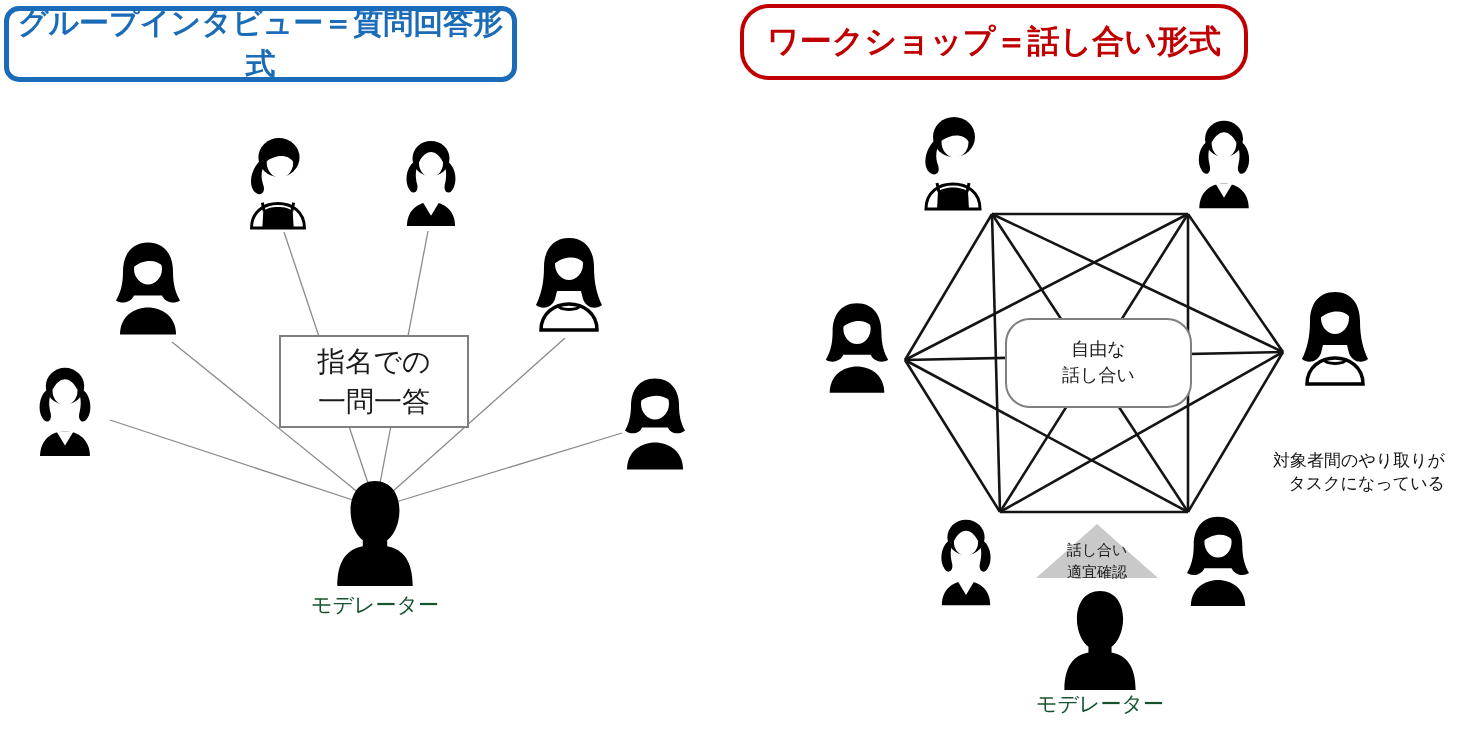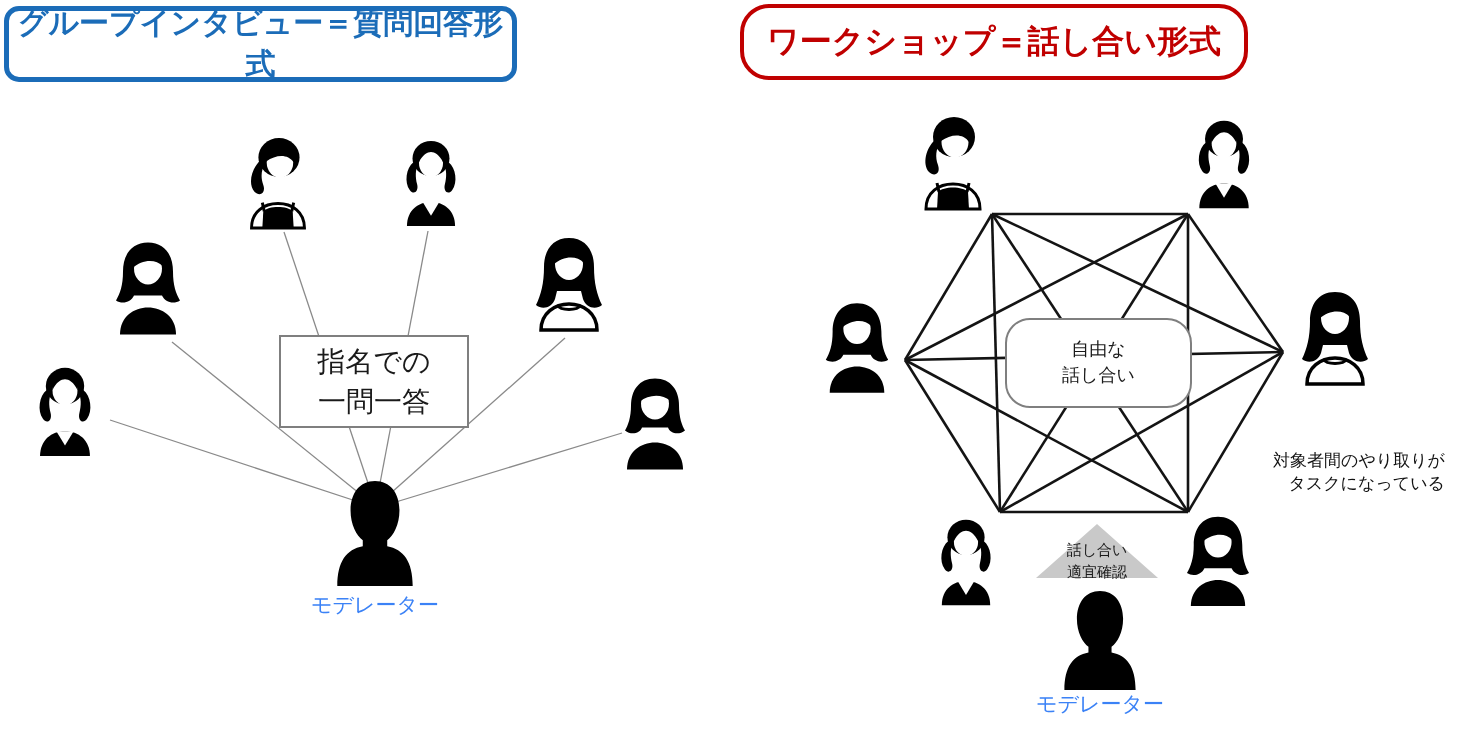--- a/index.html
+++ b/index.html
@@ -43,21 +43,21 @@
   #left-center-box{left:279px;top:335px;width:190px;height:93px;font-size:28px;line-height:1.42;}
   #right-center-box{left:1005px;top:318px;width:187px;height:90px;font-size:18px;line-height:1.42;border-radius:25px;}
   .note{
     position:absolute;text-align:right;white-space:pre-line;
     color:#111;font-size:17px;line-height:1.33;
   }
   #left-note{left:468px;top:501px;width:272px;}
   #right-note{left:1245px;top:450px;width:200px;}
   .fig{position:absolute;}
   .mod-label{
-    position:absolute;text-align:center;color:#3b82f6;font-size:21px;
+    position:absolute;text-align:center;color:#14532d;font-size:21px;
   }
   #left-mod-label{left:295px;top:591px;width:160px;}
   #right-mod-label{left:1020px;top:690px;width:160px;}
   #facilitation-triangle{
     position:absolute;left:1036px;top:524px;width:122px;height:54px;
     background:#c9c9c9;
     clip-path:polygon(50% 0,100% 100%,0 100%);
   }
   #facilitation-label{
     position:absolute;left:1038px;top:539px;width:118px;

